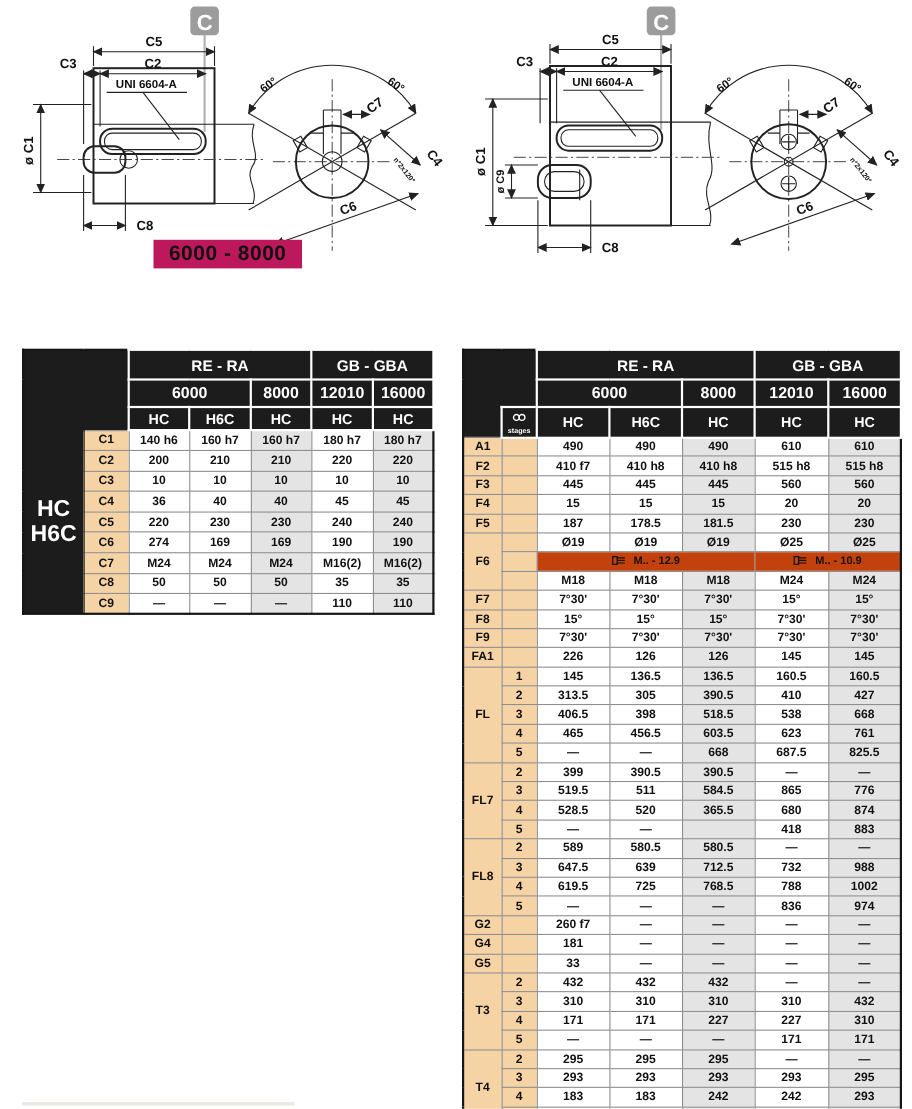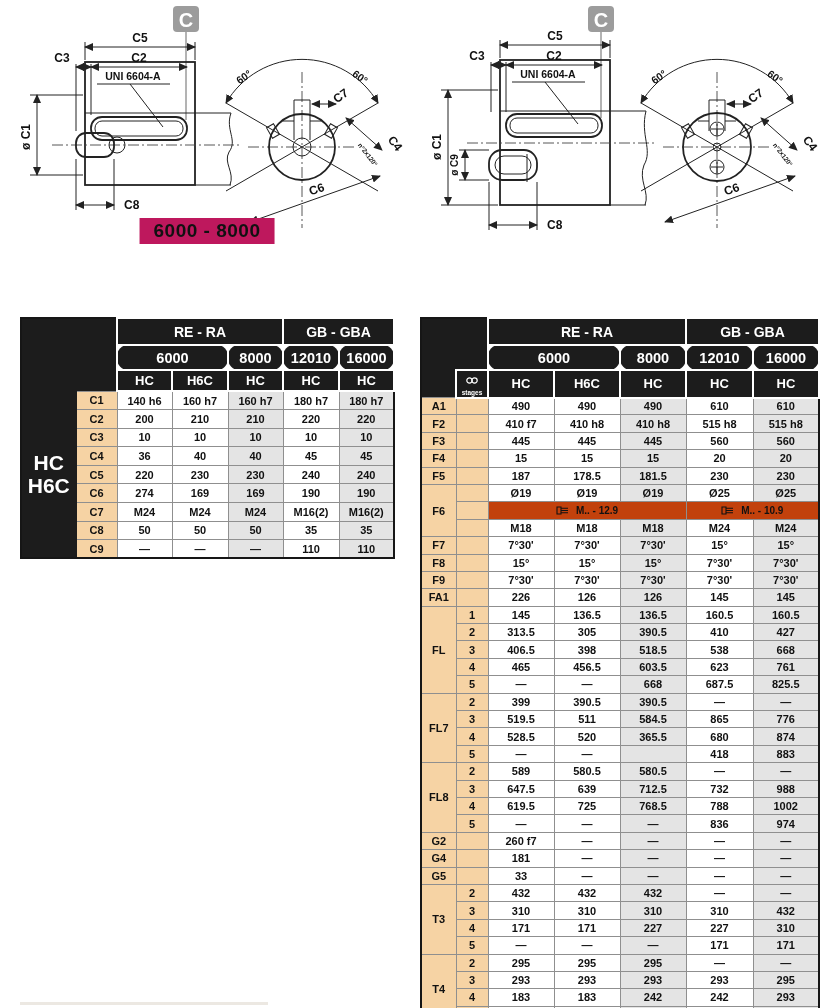--- a/index.html
+++ b/index.html
@@ -23,21 +23,21 @@
   svg .dtn{font:700 6.5px "Liberation Sans",sans-serif;fill:#111;}
 
   
   .tblwrap{position:absolute;top:286px;margin-top:31px;}
   .tblwrap.left{left:20px;}
   .tblwrap.right{left:420px;}
   table.dimtable{border-collapse:collapse;table-layout:fixed;border:2px solid #161616;}
   table.dimtable th{background:#1c1c1c;color:#fff;border:2px solid #fff;
     font-weight:700;text-align:center;padding:0;}
   table.dimtable tr.hr1 th{font-size:14px;height:25px;}
-  table.dimtable tr.hr2 th{font-size:14.5px;height:23px;border-radius:11px;}
+  table.dimtable tr.hr2 th{font-size:14.5px;height:23px;}
   table.dimtable tr.hr3 th{font-size:13px;height:19px;}
   td.corner{background:#1c1c1c;border:0;padding:0;}
   td.stagescell{background:#1c1c1c;border:2px solid #fff;text-align:center;padding:0;}
   td.stagescell .stxt{display:block;color:#fff;font-size:6.5px;font-weight:700;line-height:1;margin-top:1px;}
   table.dimtable tbody td{border:1px solid #8f8f8f;background:#fff;color:#111;
     font-size:11px;font-weight:700;text-align:center;padding:0;white-space:nowrap;}
   table.dimtable tbody td.shade{background:#e4e4e4;}
   table.dimtable tbody td.rlabel,
   table.dimtable tbody td.glabel,
   table.dimtable tbody td.stage{background:#f6d3a4;font-size:11px;}

